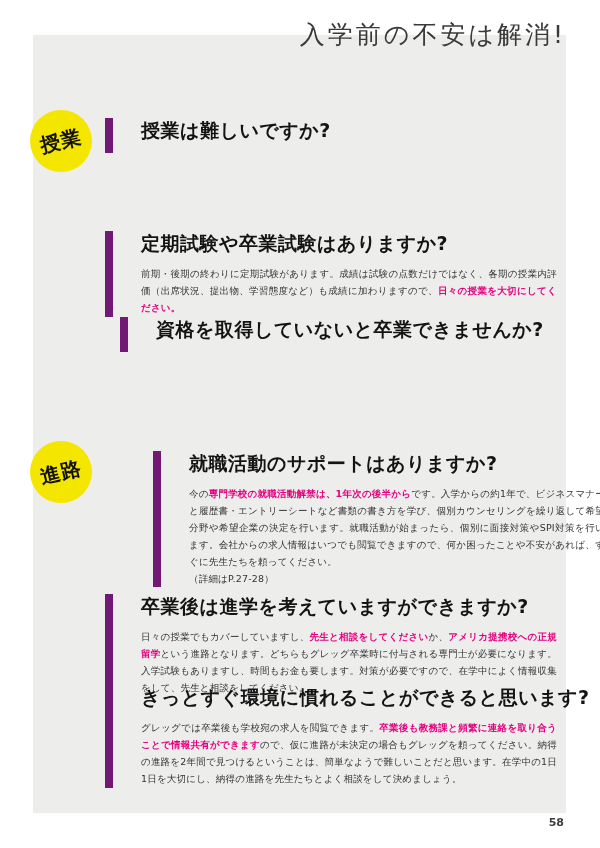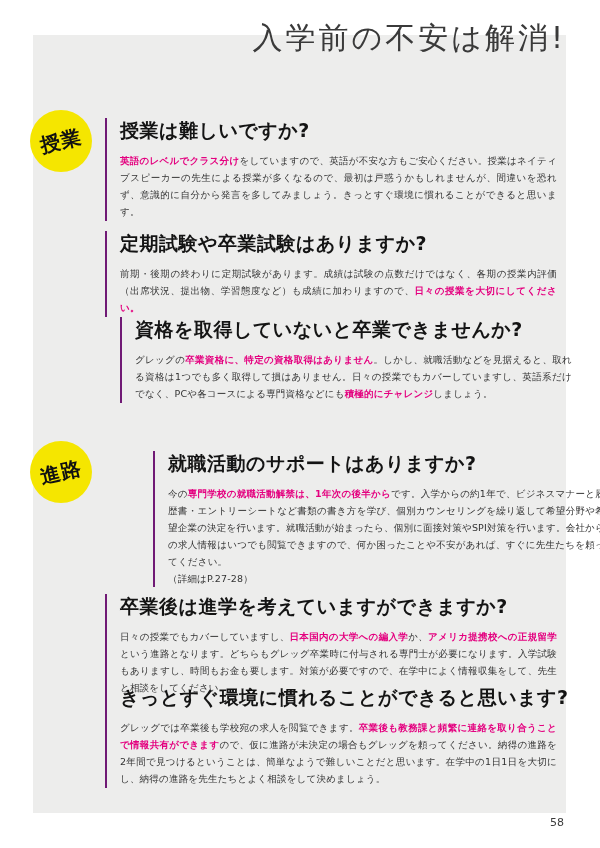--- a/index.html
+++ b/index.html
@@ -18,21 +18,21 @@
   .panel{
     position:absolute;
     left:33px;top:35px;
     width:533px;height:778px;
     background:var(--panel-gray);
   }
   .title{
     position:absolute;
     top:18px;right:34px;
     margin:0;
-    font-size:30px;
+    font-size:25px;
     font-weight:500;
     letter-spacing:3px;
     color:#3a3a3a;
     white-space:nowrap;
     z-index:3;
   }
   .badge{
     position:absolute;
     left:30px;
     width:62px;height:62px;
@@ -48,22 +48,22 @@
     font-weight:bold;
     color:#111;
     transform:rotate(-13deg);
     letter-spacing:1px;
     white-space:nowrap;
   }
   .qa{
     position:absolute;
     left:105px;
     width:452px;
-    border-left:2px solid #701a75;
-    padding-left:13px;
+    border-left:8px solid #701a75;
+    padding-left:28px;
     box-sizing:border-box;
     z-index:2;
   }
   .qa-1{top:118px;}
   .qa-2{top:231px;}
   .qa-3{top:317px;margin-left:15px;}
   .qa-4{top:451px;margin-left:48px;}
   .qa-5{top:594px;}
   .qa-6{top:685px;}
   .q{
@@ -83,64 +83,62 @@
     letter-spacing:0.2px;
   }
   .a .hl{
     color:var(--accent-pink);
     font-weight:bold;
   }
   .page-number{
     position:absolute;
     top:816px;right:36px;
     font-size:11px;
-    font-weight:400;
+    font-weight:700;
     color:#3c3c3c;
   }
 </style>
 </head>
 <body>
 
 <div class="page">
 
   <div class="panel"></div>
 
   <h1 class="title">入学前の不安は解消!</h1>
 
   <div class="badge badge-1">
     <span class="badge-text">授業</span>
   </div>
 
   <div class="qa qa-1">
     <h2 class="q">授業は難しいですか?</h2>
-    <p class="a"><span class="hl">英語のレベルでクラス分け</span><span>をしていますので、英語が不安な方もご安心ください。授業はネイティブスピーカーの先生による授業が多くなるので、最初は戸惑うかもしれませんが、間違いを恐れず、意識的に自分から発言を多してみましょう。きっとすぐ環境に慣れることができると思います。</span></p>
   </div>
 
   <div class="qa qa-2">
     <h2 class="q">定期試験や卒業試験はありますか?</h2>
     <p class="a"><span>前期・後期の終わりに定期試験があります。成績は試験の点数だけではなく、各期の授業内評価（出席状況、提出物、学習態度など）も成績に加わりますので、</span><span class="hl">日々の授業を大切にしてください。</span></p>
   </div>
 
   <div class="qa qa-3">
     <h2 class="q">資格を取得していないと卒業できませんか?</h2>
-    <p class="a"><span>グレッグの</span><span class="hl">卒業資格に、特定の資格取得はありません</span><span>。しかし、就職活動などを見据えると、取れる資格は1つでも多く取得して損はありません。日々の授業でもカバーしていますし、英語系だけでなく、PCや各コースによる専門資格などにも</span><span class="hl">積極的にチャレンジ</span><span>しましょう。</span></p>
   </div>
 
   <div class="badge badge-2">
     <span class="badge-text">進路</span>
   </div>
 
   <div class="qa qa-4">
     <h2 class="q">就職活動のサポートはありますか?</h2>
     <p class="a"><span>今の</span><span class="hl">専門学校の就職活動解禁は、1年次の後半から</span><span>です。入学からの約1年で、ビジネスマナーと履歴書・エントリーシートなど書類の書き方を学び、個別カウンセリングを繰り返して希望分野や希望企業の決定を行います。就職活動が始まったら、個別に面接対策やSPI対策を行います。会社からの求人情報はいつでも閲覧できますので、何か困ったことや不安があれば、すぐに先生たちを頼ってください。</span><br><span>（詳細はP.27-28）</span></p>
   </div>
 
   <div class="qa qa-5">
     <h2 class="q">卒業後は進学を考えていますができますか?</h2>
-    <p class="a"><span>日々の授業でもカバーしていますし、</span><span class="hl">日本国内の大学への編入学</span><span>か、</span><span class="hl">アメリカ提携校への正規留学</span><span>という進路となります。どちらもグレッグ卒業時に付与される専門士が必要になります。入学試験もありますし、時間もお金も要します。対策が必要ですので、在学中によく情報収集をして、先生と相談をしてください。</span></p>
+    <p class="a"><span>日々の授業でもカバーしていますし、</span><span class="hl">先生と相談をしてください</span><span>か、</span><span class="hl">アメリカ提携校への正規留学</span><span>という進路となります。どちらもグレッグ卒業時に付与される専門士が必要になります。入学試験もありますし、時間もお金も要します。対策が必要ですので、在学中によく情報収集をして、先生と相談をしてください。</span></p>
   </div>
 
   <div class="qa qa-6">
     <h2 class="q">きっとすぐ環境に慣れることができると思います?</h2>
     <p class="a"><span>グレッグでは卒業後も学校宛の求人を閲覧できます。</span><span class="hl">卒業後も教務課と頻繁に連絡を取り合うことで情報共有ができます</span><span>ので、仮に進路が未決定の場合もグレッグを頼ってください。納得の進路を2年間で見つけるということは、簡単なようで難しいことだと思います。在学中の1日1日を大切にし、納得の進路を先生たちとよく相談をして決めましょう。</span></p>
   </div>
 
   <div class="page-number">58</div>
 
 </div>

